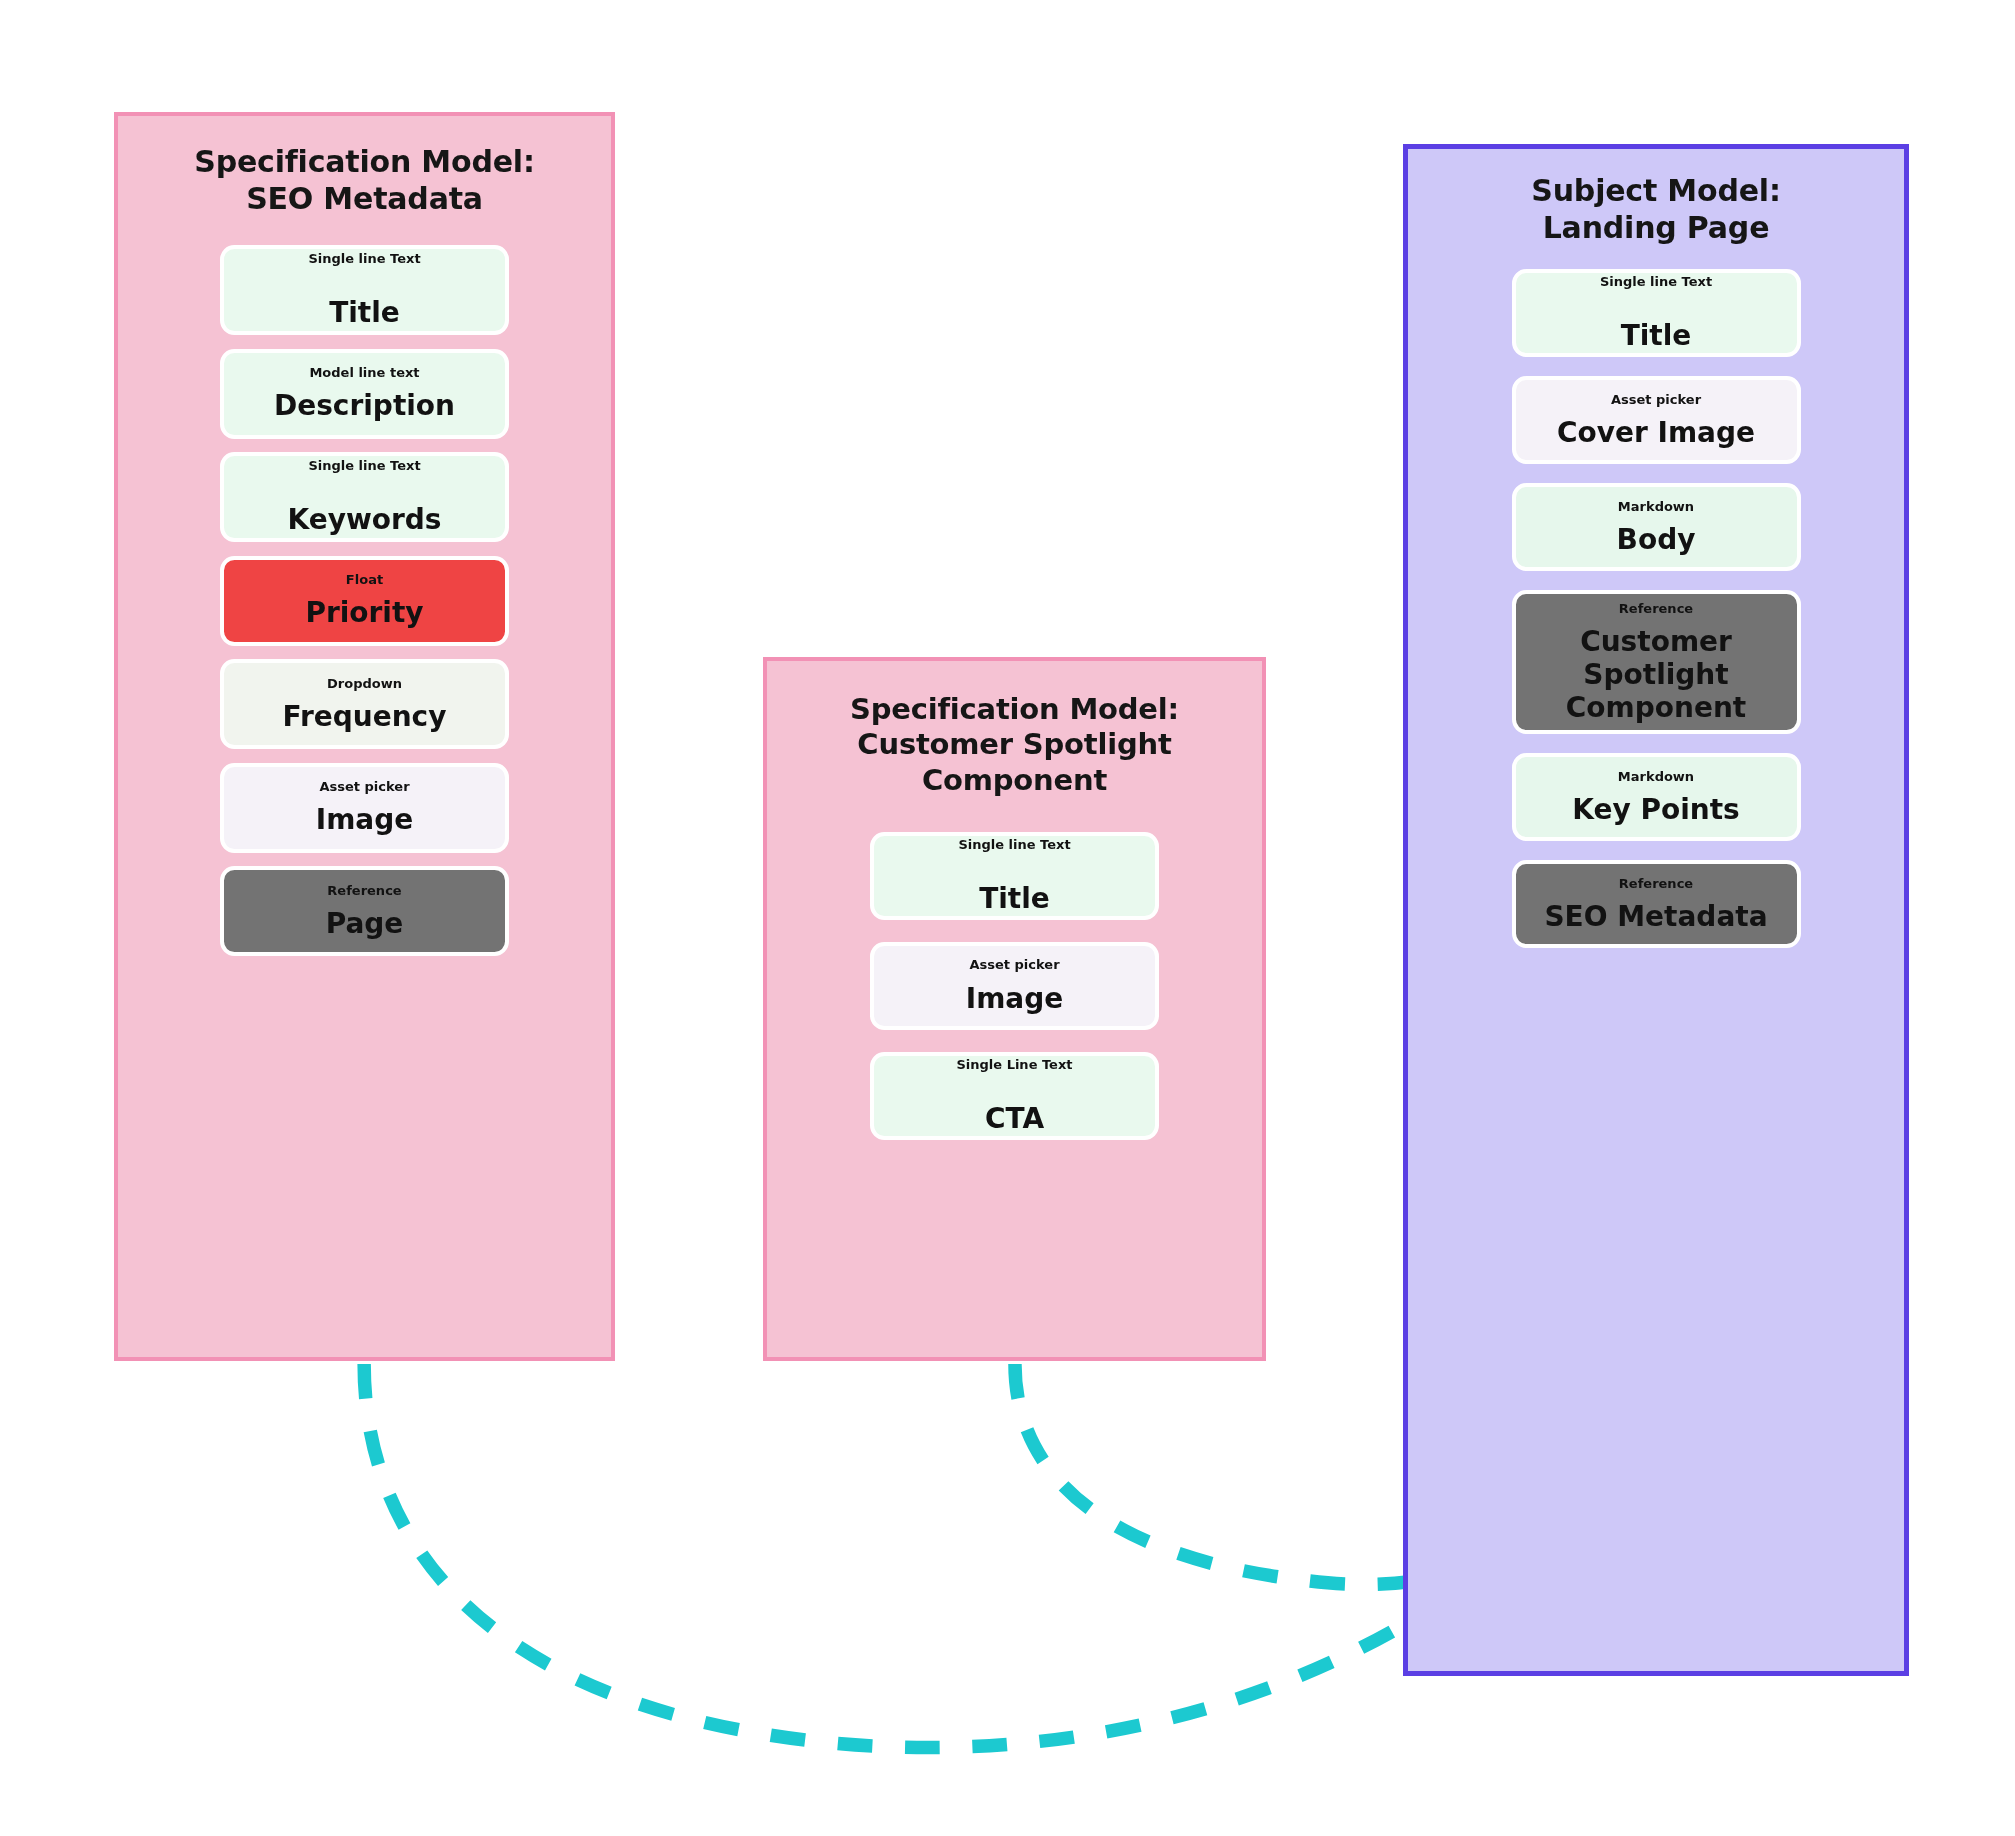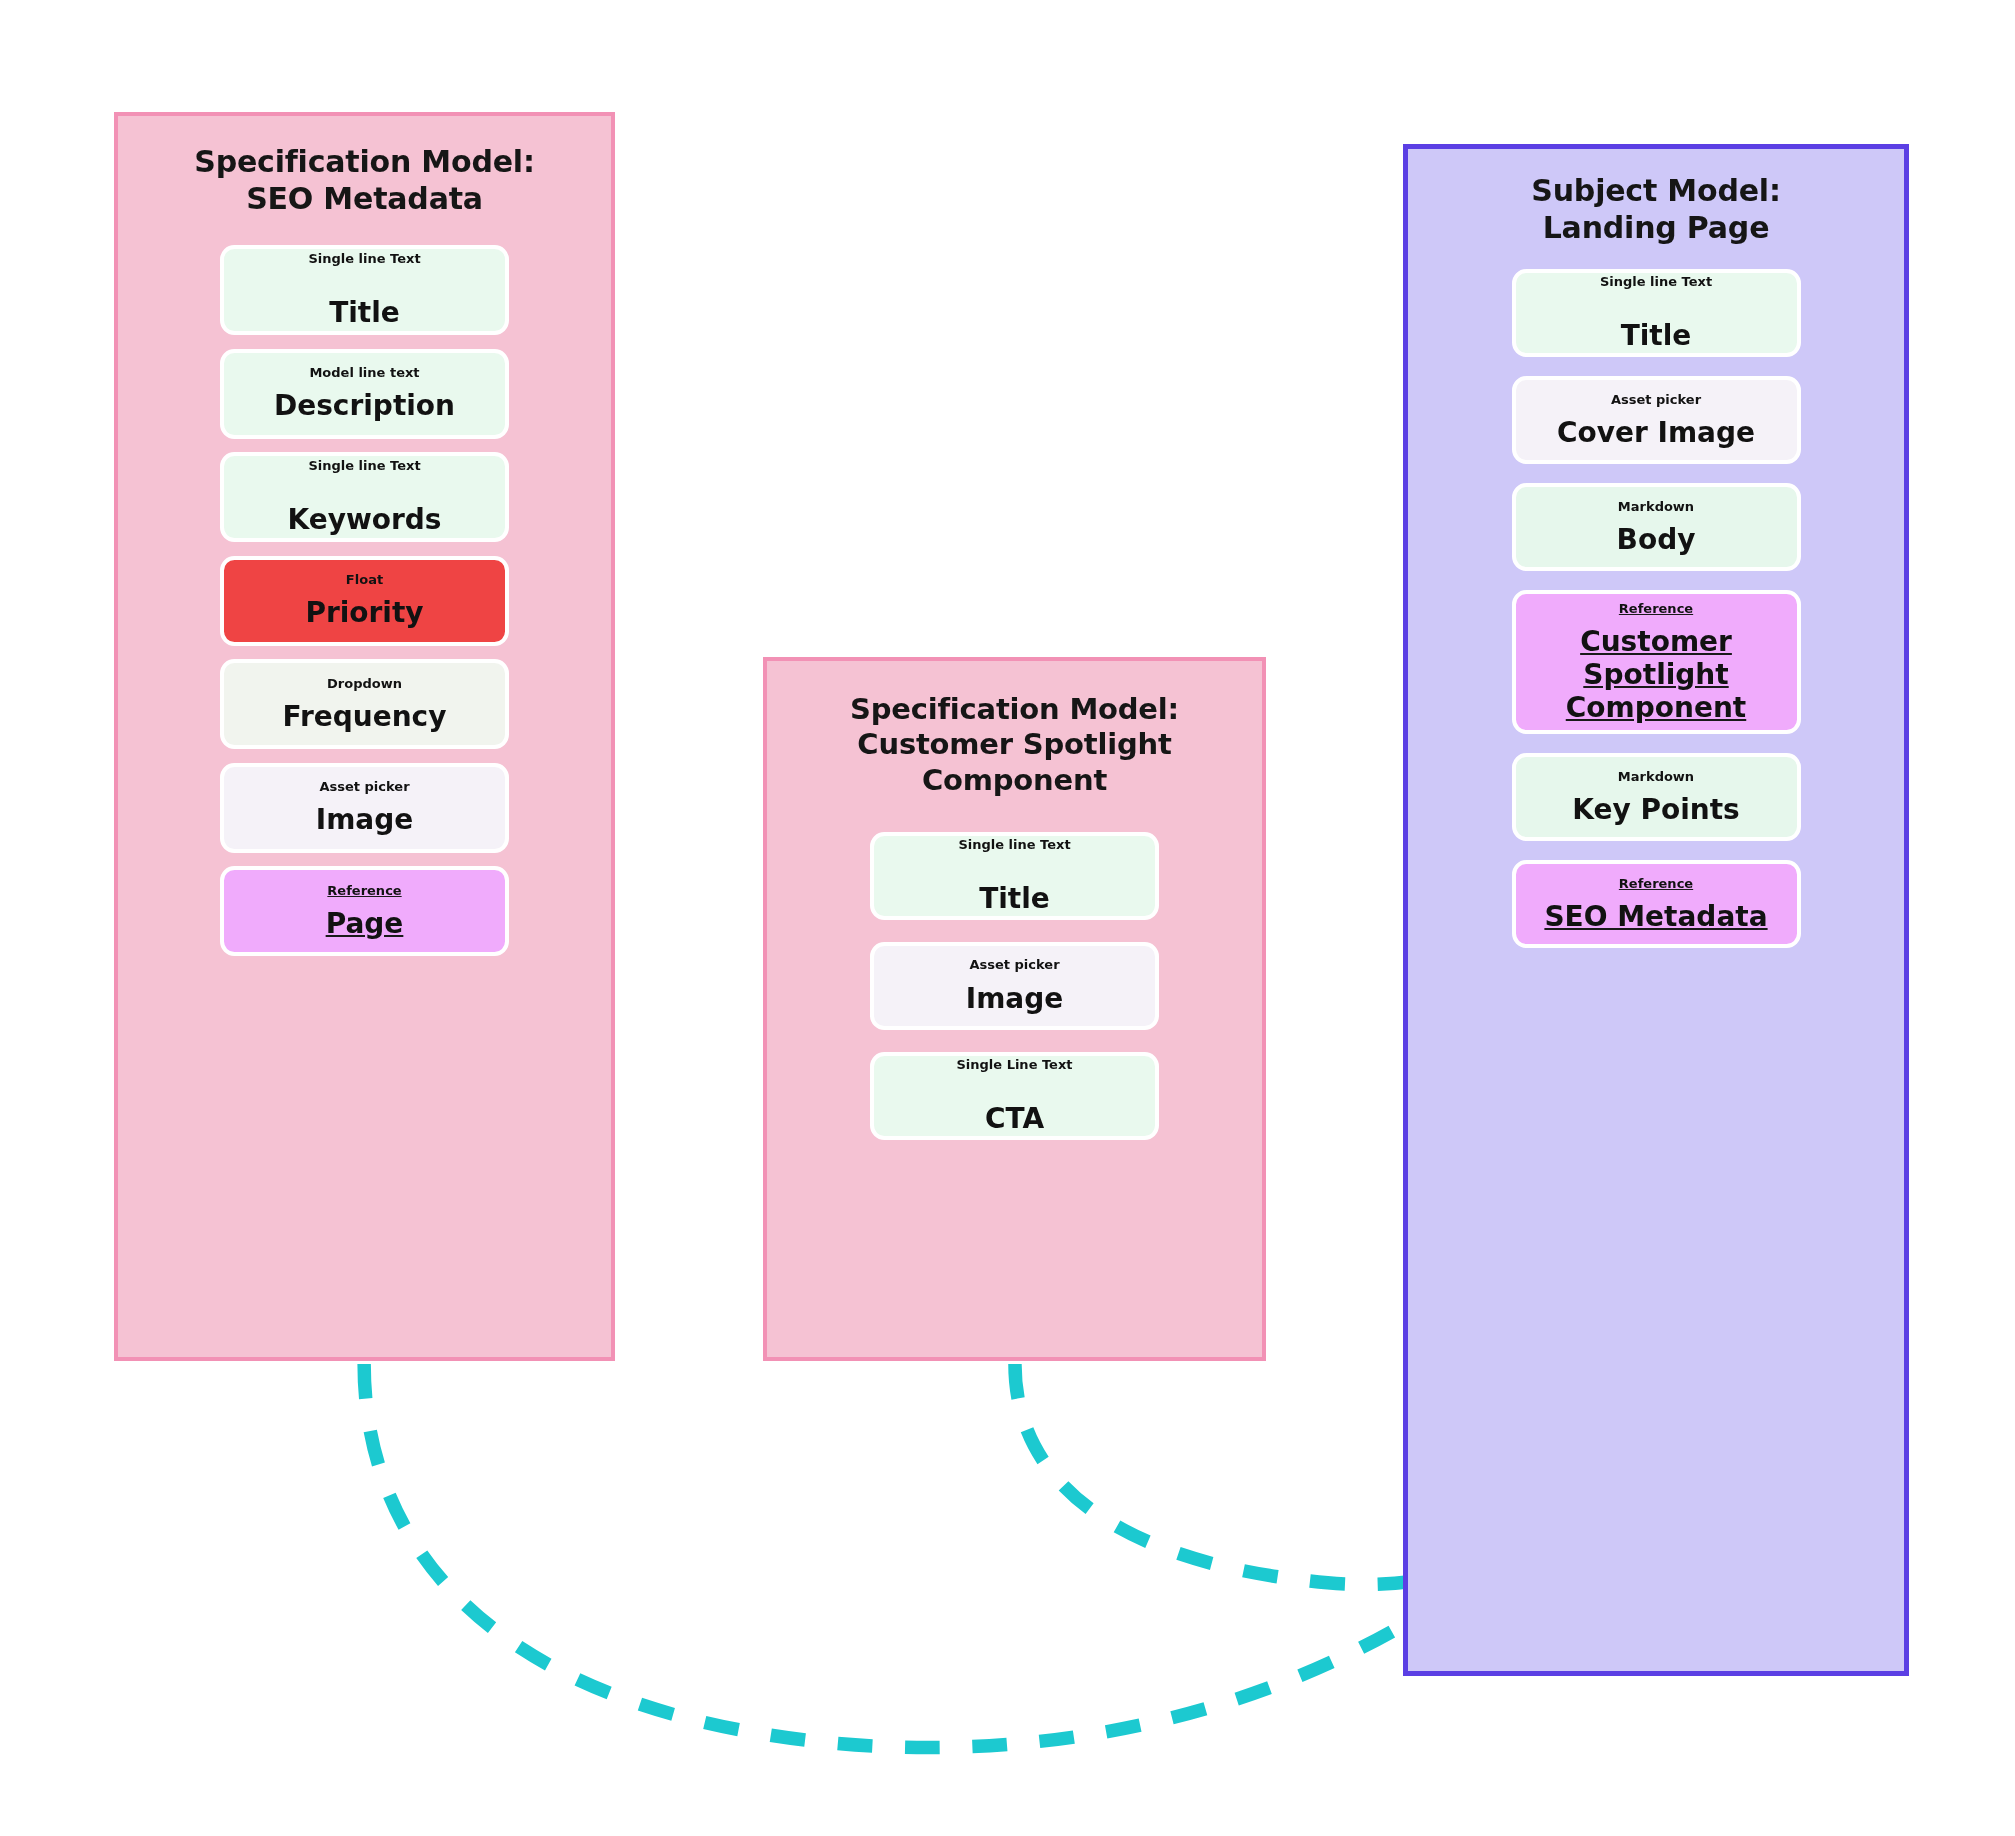--- a/index.html
+++ b/index.html
@@ -29,21 +29,21 @@
                 margin-top:8.7px;}
 
   
   .t-single  {background:#E9F9EE;gap:21px;}
   .t-multi   {background:#E9F9EE;}
   .t-markdown{background:#E6F7EC;}
   .t-float   {background:#ef4444;}
   .t-dropdown{background:#F1F4EE;}
   .t-boolean {background:#F8F3F4;}
   .t-asset   {background:#F5F2F8;}
-  .t-ref     {background:#f0abfc;text-decoration:underline;}
+  .t-ref     {background:#737373;}
 
   
   #panel-seo{left:114px;top:112px;width:501px;height:1249px;}
   #panel-seo .panel-title{margin-top:28px;font-size:30px;}
   #panel-seo .fields{margin-top:28px;gap:13.5px;}
   #panel-seo .field{width:289px;height:90px;}
 
   #panel-csc{left:763px;top:657px;width:503px;height:704px;}
   #panel-csc .panel-title{margin-top:31px;font-size:29px;}
   #panel-csc .fields{margin-top:34px;gap:22px;}

